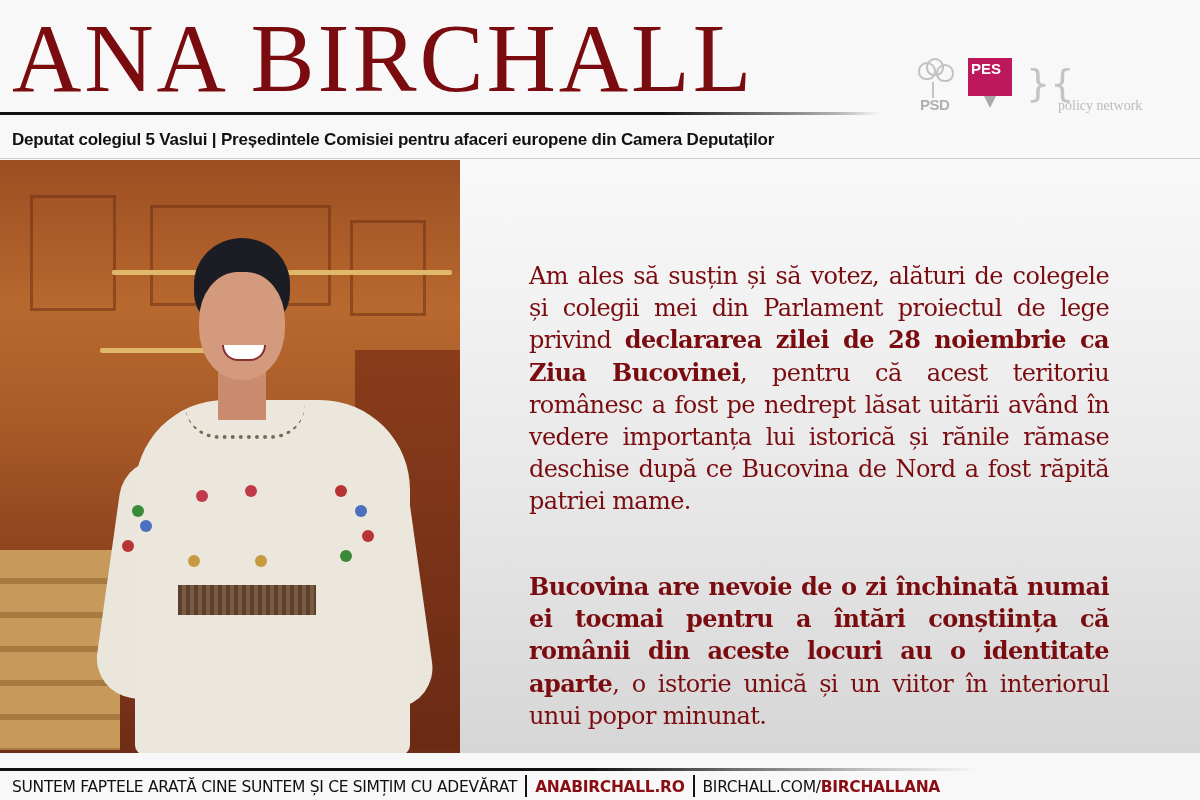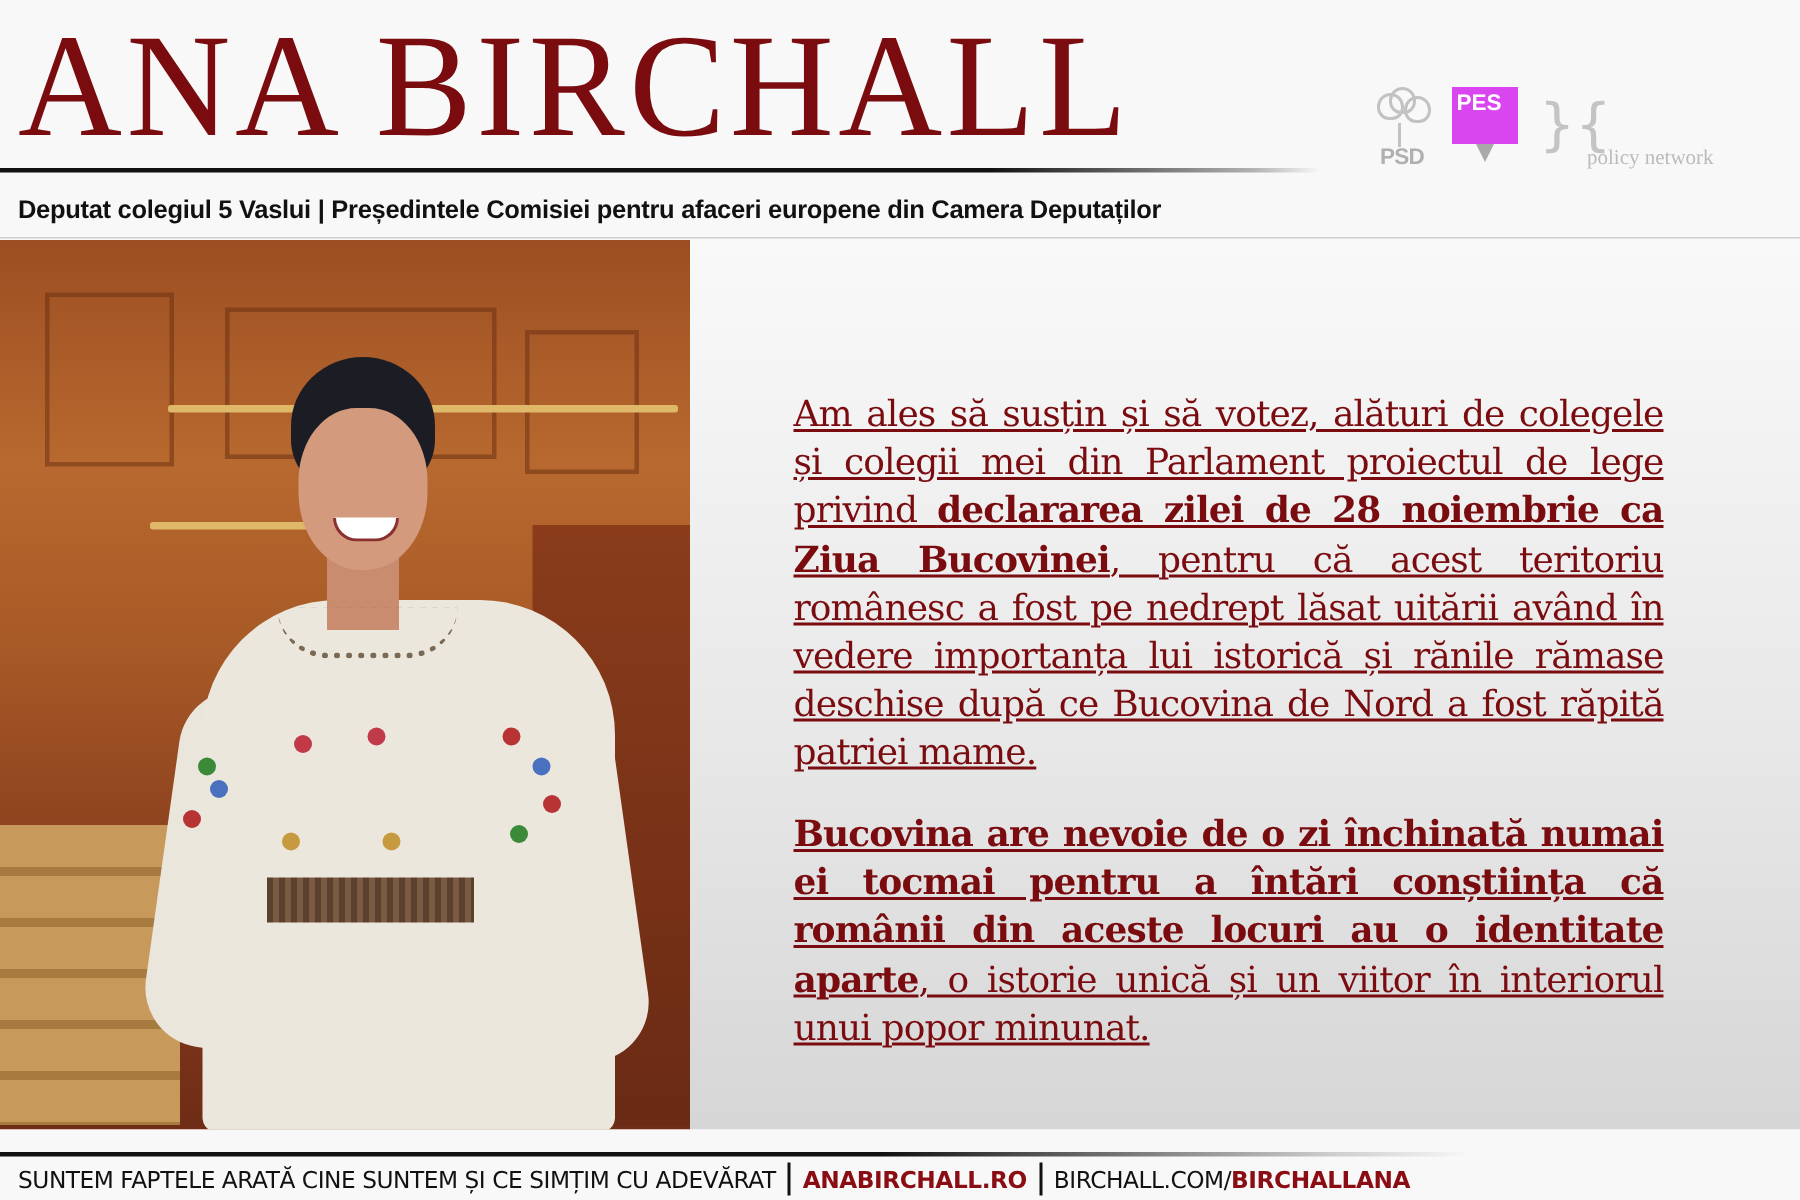--- a/index.html
+++ b/index.html
@@ -10,21 +10,21 @@
   .title-rule { position:absolute; left:0; top:112px; width:880px; height:3px; background:linear-gradient(to right,#111 0%,#111 75%,rgba(17,17,17,0.3) 95%,rgba(17,17,17,0) 100%); }
   .subtitle { position:absolute; left:12px; top:130px; font-family:"Liberation Sans", sans-serif; font-weight:bold; font-size:17px; color:#111; white-space:nowrap; letter-spacing:-0.2px; }
   .header-rule { position:absolute; left:0; top:158px; width:1200px; height:1px; background:#cfcfcf; }
 
   .logos { position:absolute; left:910px; top:58px; width:200px; height:60px; }
   .logo { position:absolute; color:#b5b5b5; }
   .logo-psd { left:4px; top:0; width:40px; height:56px; }
   .logo-psd .rose { position:absolute; width:14px; height:14px; border:2px solid #c2c2c2; border-radius:50% 50% 45% 45%; }
   .logo-psd .stem { position:absolute; left:18px; top:24px; width:2px; height:16px; background:#c2c2c2; }
   .logo-psd .txt { position:absolute; left:6px; top:38px; font-weight:bold; font-size:15px; color:#b0b0b0; font-family:"Liberation Sans", sans-serif; letter-spacing:-0.5px;text-align:center; }
-  .logo-pes { left:58px; top:0; width:44px; height:38px; background:#d946ef; }
+  .logo-pes { left:58px; top:0; width:44px; height:38px; background:#be185d; }
   .logo-pes .txt { position:absolute; left:3px; top:2px; color:#fff; font-weight:bold; font-size:15px; font-family:"Liberation Sans", sans-serif; }
   .logo-pes .tail { position:absolute; left:16px; top:38px; width:0; height:0; border-left:6px solid transparent; border-right:6px solid transparent; border-top:12px solid #a9a9a9; }
   .logo-pn { left:116px; top:2px; width:90px; height:56px; }
   .logo-pn .braces { position:absolute; left:0; top:0; font-size:38px; line-height:46px; color:#c4c4c4; font-family:"DejaVu Sans", sans-serif; }
   .logo-pn .txt { position:absolute; left:32px; top:38px; font-size:14px; color:#bbb; font-family:Liberation Serif, serif; white-space:nowrap; }
 
   .photo { position:absolute; left:0; top:160px; width:460px; height:593px; overflow:hidden; background:#b0602a; }
   .photo .wall { position:absolute; left:0; top:0; width:460px; height:593px; background:linear-gradient(180deg,#9c4e22 0%,#b8692f 25%,#a85a27 45%,#8a3f1d 70%,#6f2c16 100%); }
   .photo .panel { position:absolute; border:3px solid rgba(110,50,18,0.55); }
   .photo .rail { position:absolute; height:5px; background:#e0b86a; border-radius:2px; }
@@ -35,24 +35,24 @@
   .photo .smile { position:absolute; left:222px; top:185px; width:40px; height:14px; background:#fff; border-radius:0 0 20px 20px; border:2px solid #8a3030; border-top:none; }
   .photo .neck { position:absolute; left:218px; top:210px; width:48px; height:50px; background:#c98c6e; }
   .photo .blouse { position:absolute; left:135px; top:240px; width:275px; height:355px; background:#ece7dd; border-radius:90px 90px 10px 10px; }
   .photo .sleeve-l { position:absolute; left:108px; top:300px; width:92px; height:240px; background:#ebe6db; border-radius:40px 30px 30px 40px; transform:rotate(8deg); }
   .photo .sleeve-r { position:absolute; left:325px; top:290px; width:95px; height:260px; background:#ebe6db; border-radius:30px 40px 40px 30px; transform:rotate(-8deg); }
   .photo .collar { position:absolute; left:185px; top:245px; width:120px; height:30px; border-bottom:4px dotted #7a6a55; border-radius:0 0 60px 60px; }
   .photo .belt { position:absolute; left:178px; top:425px; width:138px; height:30px; background:repeating-linear-gradient(90deg,#5b4030 0px,#5b4030 4px,#7a5a40 4px,#7a5a40 8px); }
   .photo .flower { position:absolute; width:12px; height:12px; border-radius:50%; }
 
   .content { position:absolute; left:460px; top:160px; width:740px; height:593px; background:linear-gradient(180deg,#f9f9f9 0%,#e8e8e8 55%,#d6d6d6 100%); }
-  .para { position:absolute; left:69px; width:580px; font-family:"DejaVu Serif","Liberation Serif", serif; color:#7a0c10; font-size:24px; line-height:32.2px; text-align:justify; letter-spacing:-0.6px;text-decoration:underline; }
+  .para { position:absolute; left:69px; width:580px; font-family:"DejaVu Serif","Liberation Serif", serif; color:#7a0c10; font-size:24px; line-height:32.2px; text-align:justify; letter-spacing:-0.6px; }
   .para b { font-weight:bold; }
   .p1 { top:76px; }
-  .p2 { top:356px; }
+  .p2 { top:387px; }
 
   .footer { position:absolute; left:0; top:753px; width:1200px; height:47px; background:#f8f8f8; }
   .footer-rule { position:absolute; left:0; top:15px; width:980px; height:3px; background:linear-gradient(to right,#111 0%,#111 60%,rgba(17,17,17,0.2) 90%,rgba(17,17,17,0) 100%); }
   .tagline { position:absolute; left:12px; top:22px; font-family:"DejaVu Sans", sans-serif; font-size:15.5px; color:#111; white-space:nowrap; letter-spacing:-0.3px; }
   .tagline .sep { display:inline-block; width:2px; height:22px; background:#111; vertical-align:-5px; margin:0 8px; }
   .tagline .red { color:#8b0d14; font-weight:bold;margin-top:36px; }
 </style>
 </head>
 <body>
 

